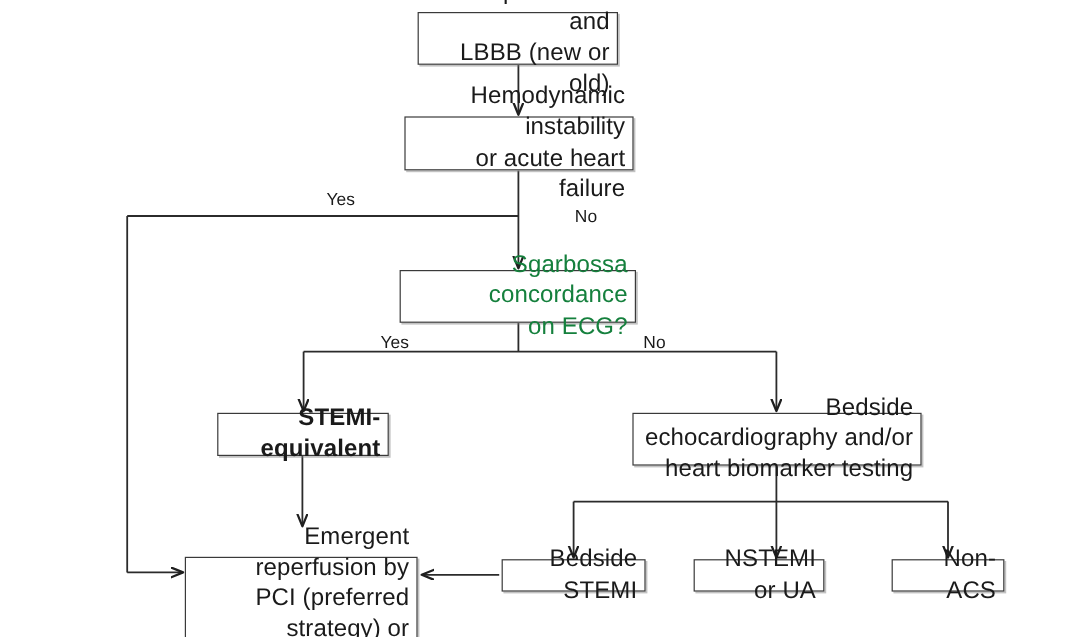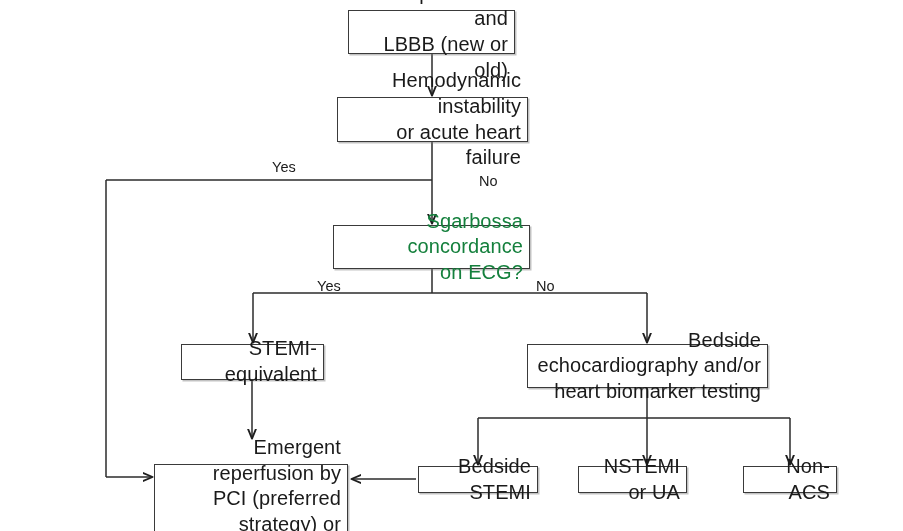--- a/index.html
+++ b/index.html
@@ -89,21 +89,21 @@
 
     </g>
   </svg>
 
   <div class="node" style="left: 348px; top: 10px; width: 167px; height: 44px; border-color: rgb(58, 58, 58); background: rgb(255, 255, 255); color: rgb(26, 26, 26);">Suspected MI and
 LBBB (new or old)</div>
   <div class="node" style="left: 337px; top: 97px; width: 191px; height: 45px; border-color: rgb(58, 58, 58); background: rgb(255, 255, 255); color: rgb(26, 26, 26);">Hemodynamic instability
 or acute heart failure</div>
   <div class="node" style="left: 333px; top: 225px; width: 197px; height: 44px; border-color: rgb(58, 58, 58); background: rgb(255, 255, 255); color: #15803d;">Sgarbossa concordance
 on ECG?</div>
-  <div class="node" style="left: 181px; top: 344px; width: 143px; height: 36px; border-color: rgb(58, 58, 58); background: rgb(255, 255, 255); color: rgb(26, 26, 26);">STEMI-equivalent</div>
+  <div class="node" style="left: 181px; top: 344px; width: 143px; height: 36px; border-color: rgb(58, 58, 58); background: rgb(255, 255, 255); color: rgb(26, 26, 26); font-weight: bold;">STEMI-equivalent</div>
   <div class="node" style="left: 527px; top: 344px; width: 241px; height: 44px; border-color: rgb(58, 58, 58); background: rgb(255, 255, 255); color: rgb(26, 26, 26);">Bedside echocardiography and/or
 heart biomarker testing</div>
   <div class="node" style="left: 154px; top: 464px; width: 194px; height: 70px; border-color: rgb(58, 58, 58); background: rgb(255, 255, 255); color: rgb(26, 26, 26);">Emergent reperfusion by
 PCI (preferred strategy) or
 fibrinolysis</div>
   <div class="node" style="left: 418px; top: 466px; width: 120px; height: 27px; border-color: rgb(58, 58, 58); background: rgb(255, 255, 255); color: rgb(26, 26, 26);">Bedside STEMI</div>
   <div class="node" style="left: 578px; top: 466px; width: 109px; height: 27px; border-color: rgb(58, 58, 58); background: rgb(255, 255, 255); color: rgb(26, 26, 26);">NSTEMI or UA</div>
   <div class="node" style="left: 743px; top: 466px; width: 94px; height: 27px; border-color: rgb(58, 58, 58); background: rgb(255, 255, 255); color: rgb(26, 26, 26);">Non-ACS</div>
 
   <div class="edge-label" style="left: 272px; top: 159px; color: rgb(26, 26, 26);">Yes</div>

